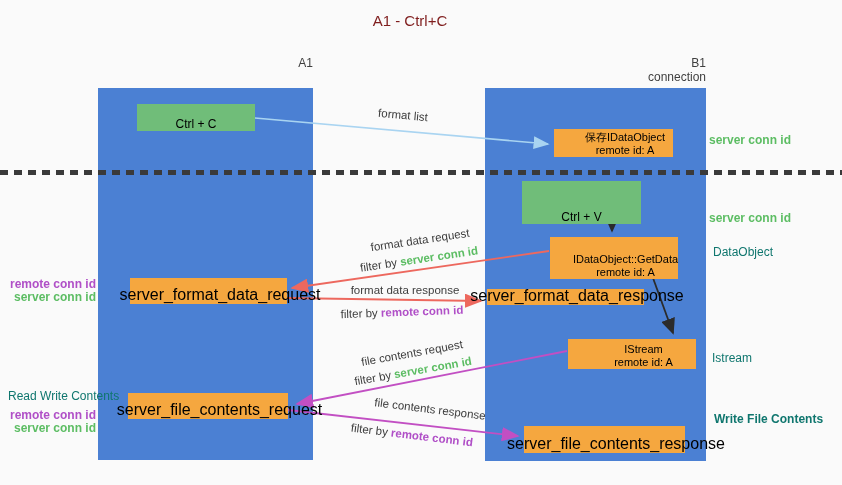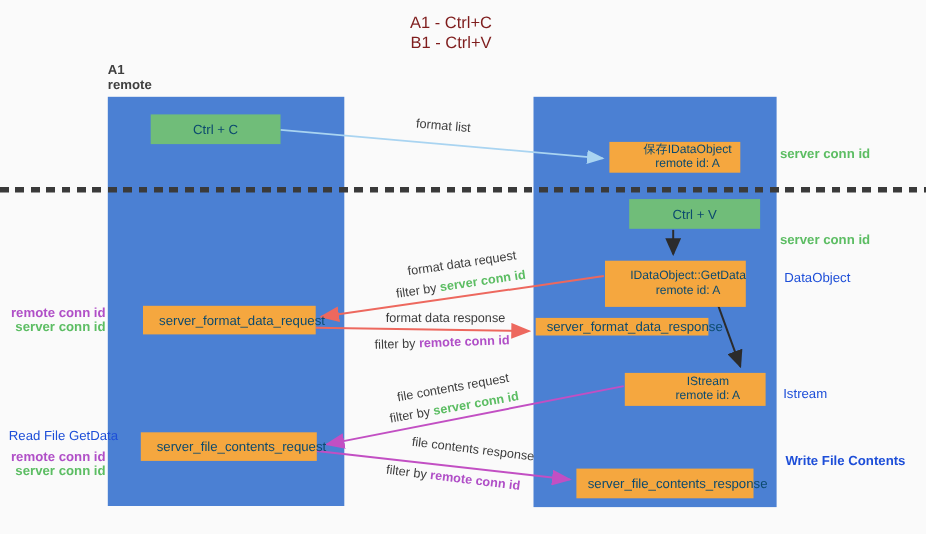--- a/index.html
+++ b/index.html
@@ -11,69 +11,71 @@
     overflow: hidden;
     color: #3d3d3d;
   }
   #canvas { position: absolute; inset: 0; width: 842px; height: 485px; }
 
   .title {
     position: absolute; left: 310px; top: 11px; width: 200px;
     text-align: center; font-size: 15px; line-height: 19px; color: #7f1d1d;
   }
   .lane-header {
-    position: absolute; text-align: left;
-    font-size: 12px; line-height: 14px; color: #3f3f3f; font-weight: bold;
+    position: absolute; text-align: right;
+    font-size: 12px; line-height: 14px; color: #3f3f3f;
   }
   .lane {
     position: absolute; background: #4b80d3;
   }
   .separator {
     position: absolute; left: 0; top: 170px; width: 842px; height: 5px;
     background: repeating-linear-gradient(90deg, #3a3a3a 0 8px, transparent 8px 14px);
   }
   svg.arrows { position: absolute; left: 0; top: 0; width: 842px; height: 485px; pointer-events: none; z-index: 3; }
 
   .node {
     position: absolute; z-index: 4;
-    display: flex; flex-direction: column; align-items: center; justify-content: center;
-    color: #0c4a6e; text-align: center;
+    display: flex; flex-direction: column; align-items: center; justify-content: flex-end;
+    color: #000000; text-align: center;
   }
   .node.orange { background: #f5a73f; padding-left: 23px; }
   .node.green  { background: #70bd79; font-size: 12px; }
   .node .l1, .node .l2 { font-size: 11px; line-height: 13px; }
-  .node.wide { font-size: 12px; }
+  .node.wide { font-size: 16px; }
 
   .alabel {
     position: absolute; z-index: 5; white-space: nowrap;
     font-size: 11.5px; color: #3d3d3d;
     transform-origin: center center;
   }
   .alabel .green  { color: #5cbd63; font-weight: bold; }
   .alabel .purple { color: #b04fc7; font-weight: bold; }
 
-  .sidelabel { position: absolute; z-index: 5; white-space: nowrap; font-size: 12px; color: #1d4ed8; }
+  .sidelabel { position: absolute; z-index: 5; white-space: nowrap; font-size: 12px; color: #0f766e; }
   .sidelabel.green  { color: #5cbd63; font-weight: bold; }
   .conn-stack { position: absolute; z-index: 5; text-align: right; font-size: 12px; line-height: 13px; font-weight: bold; white-space: nowrap; }
   .conn-stack .purple { color: #b04fc7; }
   .conn-stack .green  { color: #5cbd63; }
 </style>
 </head>
 <body>
 
 <div id="canvas">
 
   <div class="title">
     <div>A1 - Ctrl+C</div>
-    <div>B1 - Ctrl+V</div>
   </div>
 
   <div class="lane-header" style="left:98px; top:56px; width:215px;">
     <div>A1</div>
-    <div>remote</div>
+  </div>
+  <div class="lane-header" style="left:485px; top:56px; width:221px;">
+    <div>B1</div>
+    <div>connection</div>
   </div>
 
   <div class="lane" style="left:98px; top:88px; width:215px; height:372px;"></div>
   <div class="lane" style="left:485px; top:88px; width:221px; height:373px;"></div>
 
   <div class="separator"></div>
 
   <svg class="arrows" viewBox="0 0 842 485">
     <defs>
       <marker id="head-blue" markerWidth="10" markerHeight="8" refX="9" refY="4" orient="auto">
@@ -100,21 +102,21 @@
 
   <div class="node green" style="left:137px; top:104px; width:118px; height:27px;">
     <span>Ctrl + C</span>
   </div>
 
   <div class="node orange" style="left:554px; top:129px; width:119px; height:28px;">
     <span class="l1">保存IDataObject</span>
     <span class="l2">remote id: A</span>
   </div>
 
-  <div class="node green" style="left:572px; top:181px; width:119px; height:27px;">
+  <div class="node green" style="left:522px; top:181px; width:119px; height:43px;">
     <span>Ctrl + V</span>
   </div>
 
   <div class="node orange" style="left:550px; top:237px; width:128px; height:42px;">
     <span class="l1">IDataObject::GetData</span>
     <span class="l2">remote id: A</span>
   </div>
 
   <div class="node orange" style="left:568px; top:339px; width:128px; height:30px;">
     <span class="l1">IStream</span>
@@ -176,19 +178,19 @@
   <div class="sidelabel green" style="left:709px; top:133px;">server conn id</div>
   <div class="sidelabel green" style="left:709px; top:211px;">server conn id</div>
   <div class="sidelabel" style="left:713px; top:245px;">DataObject</div>
   <div class="sidelabel" style="left:712px; top:351px;">Istream</div>
   <div class="sidelabel" style="left:714px; top:412px;font-weight:bold;">Write File Contents</div>
 
   <div class="conn-stack" style="right:746px; top:278px;">
     <div class="purple">remote conn id</div>
     <div class="green">server conn id</div>
   </div>
-  <div class="sidelabel" style="left:8px; top:389px;">Read File GetData</div>
+  <div class="sidelabel" style="left:8px; top:389px;">Read Write Contents</div>
   <div class="conn-stack" style="right:746px; top:409px;">
     <div class="purple">remote conn id</div>
     <div class="green">server conn id</div>
   </div>
 
 </div>
 
 </body></html>

